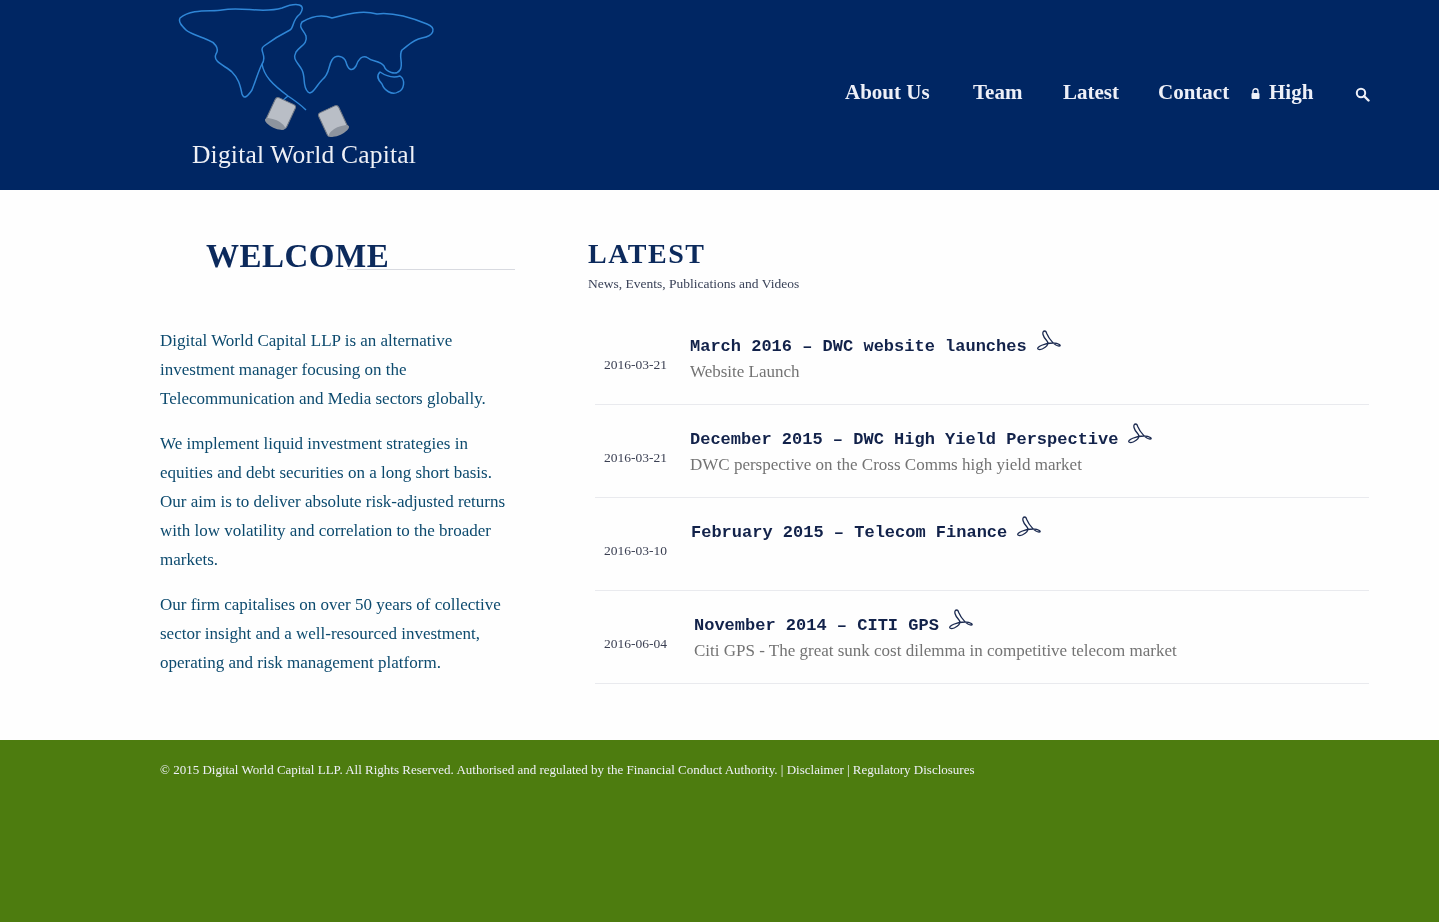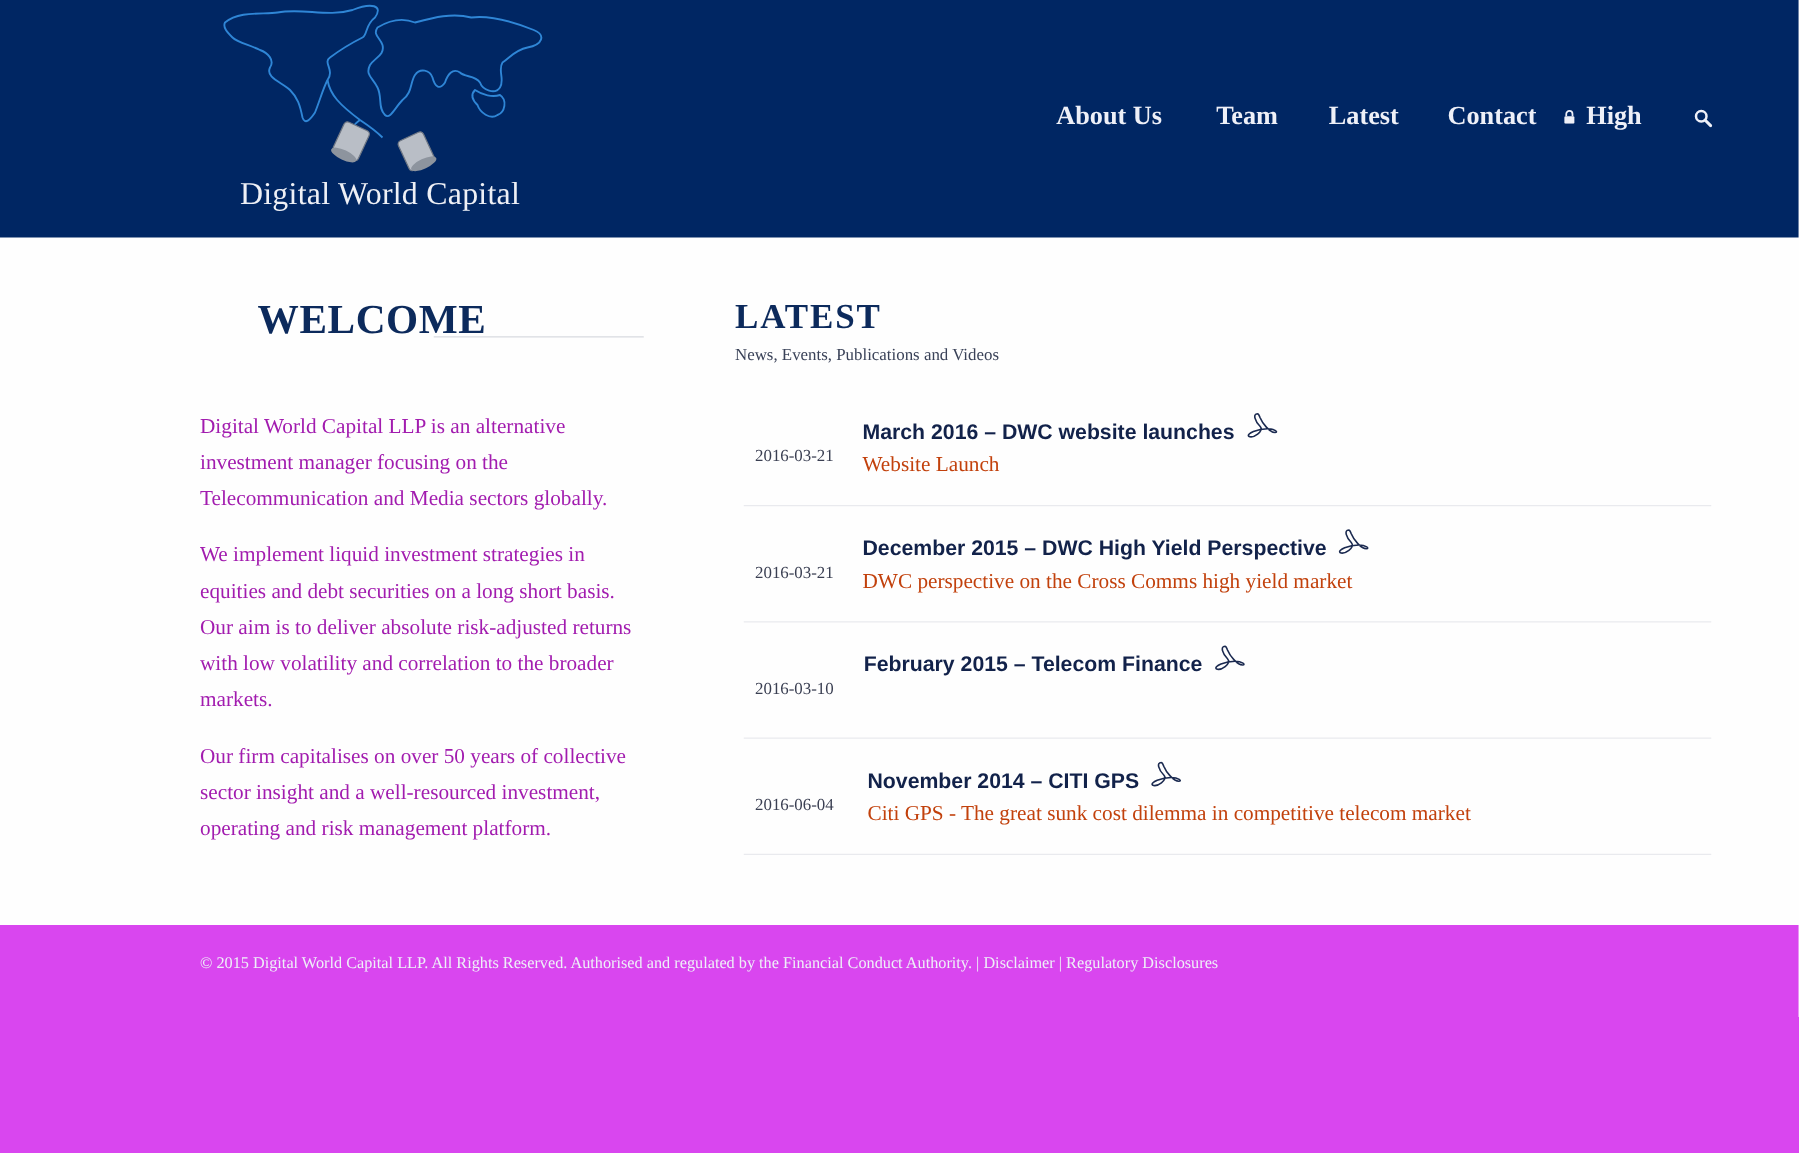--- a/index.html
+++ b/index.html
@@ -16,34 +16,34 @@
     .nav-about { left: 0; }
     .nav-team { left: 128px; }
     .nav-latest { left: 218px; }
     .nav-contact { left: 313px; }
     .lock-icon { position: absolute; left: 406px; top: 8px; width: 9px; height: 11px; }
     .nav-login { left: 424px; }
     .search-icon { position: absolute; left: 510px; top: 7px; width: 15px; height: 15px; cursor: pointer; }
 
     .welcome-title { position: absolute; left: 160px; top: 238px; font-family: "Liberation Serif", serif; font-weight: bold; font-size: 33px; color: #0c2a5c; letter-spacing: 0.5px; margin-left: 46px; }
     .welcome-rule { position: absolute; left: 347px; top: 269px; width: 168px; height: 1px; background: #d8dae0; }
-    .welcome-body { position: absolute; left: 160px; top: 326px; width: 360px; font-family: "Liberation Serif", serif; font-size: 17px; line-height: 29px; color: #a21caf; }
+    .welcome-body { position: absolute; left: 160px; top: 326px; width: 360px; font-family: "Liberation Serif", serif; font-size: 17px; line-height: 29px; color: #0c4a6e; }
     .welcome-body p { margin-bottom: 16px; }
 
     .latest-title { position: absolute; left: 588px; top: 238px; font-family: "Liberation Serif", serif; font-size: 28px; color: #0c2a5c; letter-spacing: 1.5px; }
     .latest-sub { position: absolute; left: 588px; top: 276px; font-family: "Liberation Serif", serif; font-size: 13.5px; color: #3a4258; }
 
     .news-list { position: absolute; left: 595px; top: 312px; width: 774px; }
     .news-row { position: relative; height: 93px; border-bottom: 1px solid #e9eaee; }
     .news-date { position: absolute; left: 9px; top: 45px; font-family: "Liberation Serif", serif; font-size: 13.5px; color: #3a3f52; }
-    .news-title { position: absolute; top: 22px; font-family: Liberation Sans, sans-serif; font-weight: bold; font-size: 17px; color: #12224a; white-space: nowrap; text-decoration: none; cursor: pointer; display: flex; align-items: center; }
+    .news-title { position: absolute; top: 22px; font-family: Liberation Mono, monospace; font-weight: bold; font-size: 17px; color: #12224a; white-space: nowrap; text-decoration: none; cursor: pointer; display: flex; align-items: center; }
     .news-title .pdf-icon { margin-left: 8px; width: 28px; height: 24px; position: relative; top: -5px; }
-    .news-desc { position: absolute; top: 50px; font-family: "Liberation Serif", serif; font-size: 17px; color: #c2410c; white-space: nowrap; }
+    .news-desc { position: absolute; top: 50px; font-family: "Liberation Serif", serif; font-size: 17px; color: #737373; white-space: nowrap; }
 
-    .footer { position: absolute; left: 0; top: 740px; width: 1439px; height: 182px; background: #d946ef; }
+    .footer { position: absolute; left: 0; top: 740px; width: 1439px; height: 182px; background: #4d7c0f; }
     .footer-text { position: absolute; left: 160px; top: 22px; font-family: "Liberation Serif", serif; font-size: 13px; color: #eef0f8; white-space: nowrap; }
     .footer-text a { color: #eef0f8; text-decoration: none; cursor: pointer; }
   </style>
 </head>
 <body>
 
 <header class="header">
   <a class="logo">
     <svg width="265" height="140" viewBox="0 0 265 140">
       <g fill="none" stroke="#2f86d6" stroke-width="1.5" stroke-linejoin="round">

